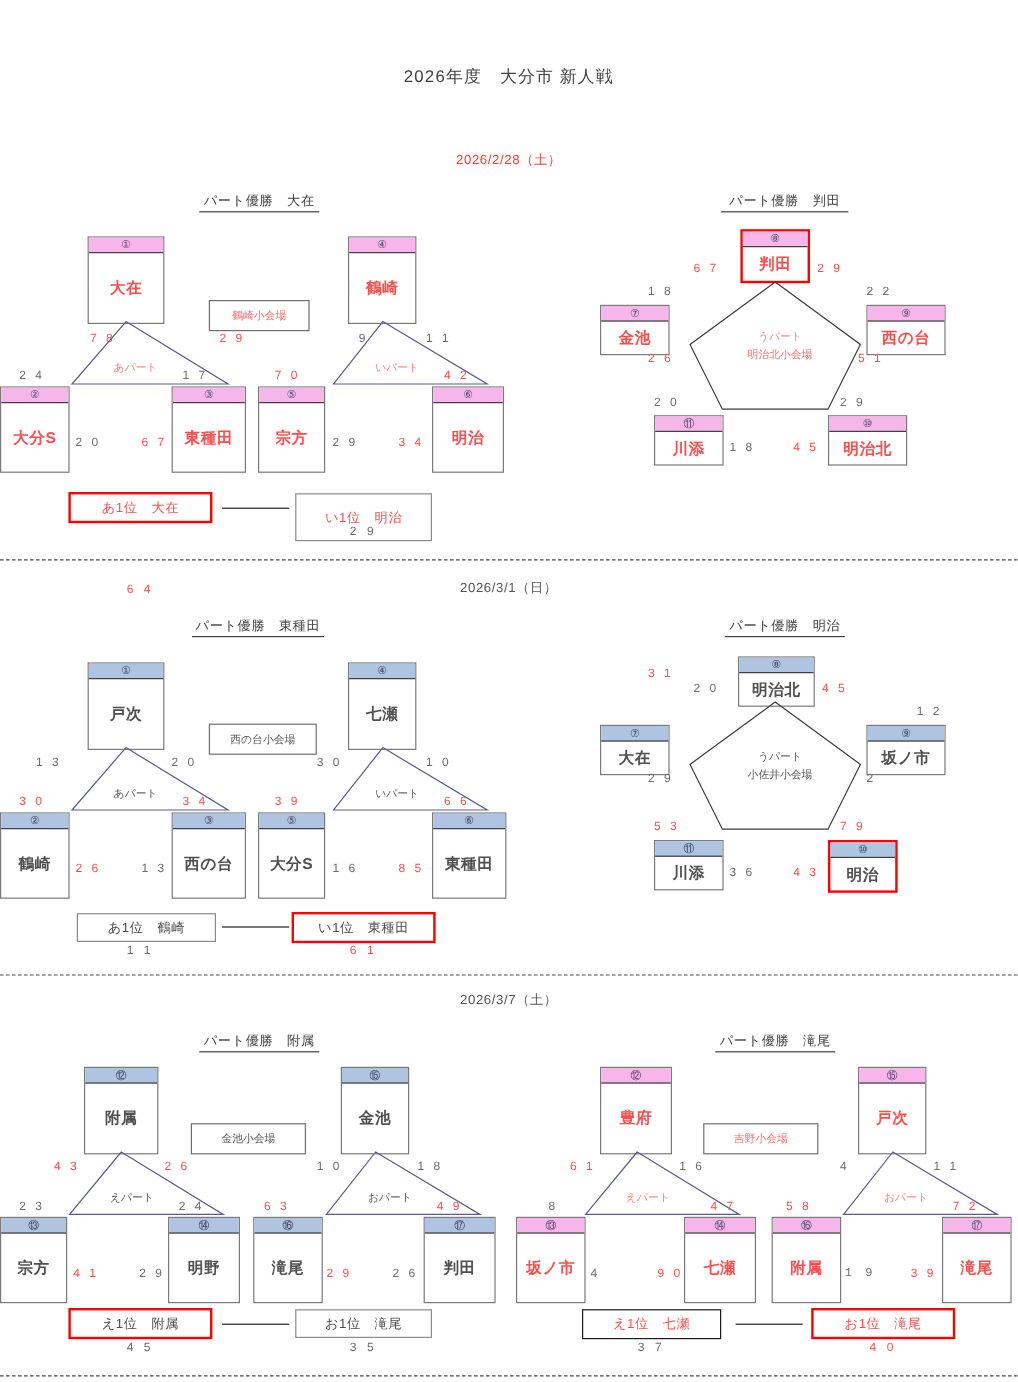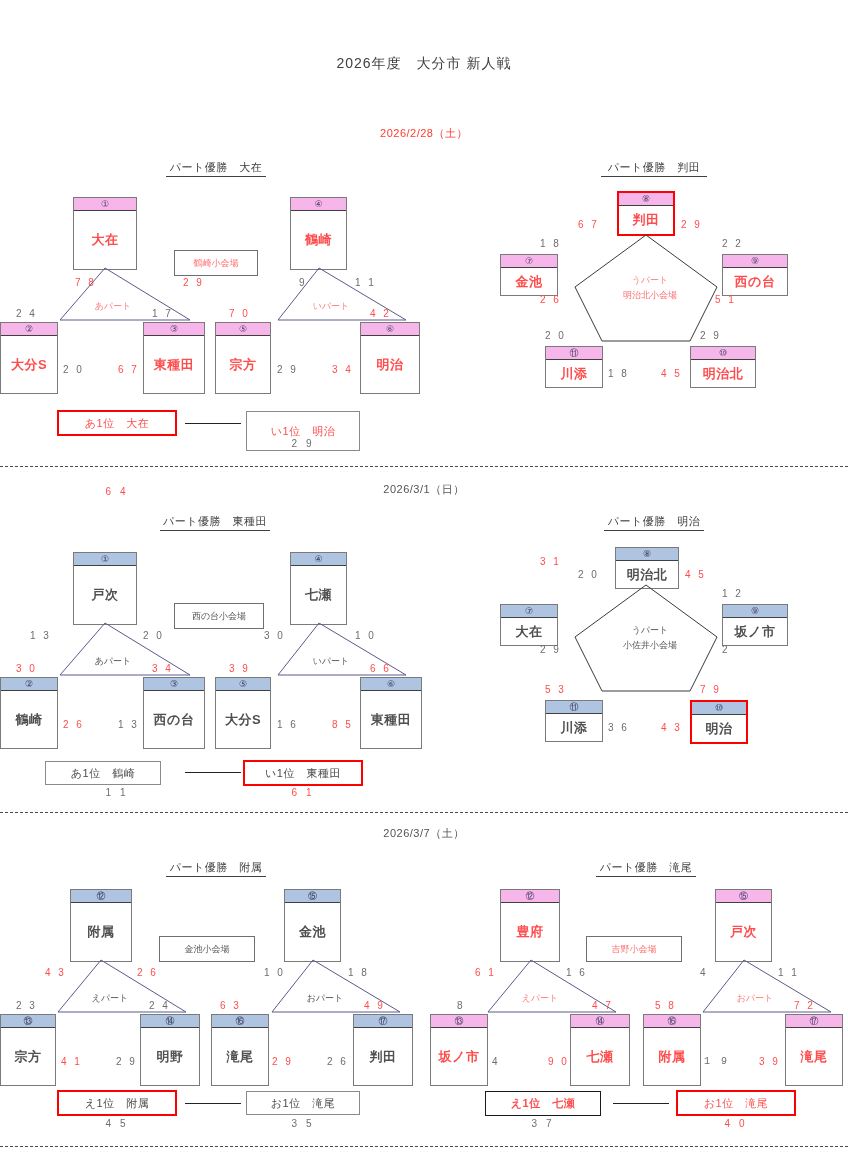--- a/index.html
+++ b/index.html
@@ -59,21 +59,21 @@
   .plab{font-size:9px;white-space:nowrap;text-align:center;}
   .plab.pkl{color:#ff8080;}
   .plab.bll{color:#5a5a5a;}
   
   .resbox{
     box-sizing:border-box;display:flex;align-items:center;justify-content:center;
     font-size:11px;white-space:nowrap;background:#fff;letter-spacing:.5px;
   }
   .resbox.rb-red{border:2px solid #ff0000;}
   .resbox.rb-gray{border:1.5px solid #8a8a8a;}
-  .resbox.rb-dark{border:1.5px solid #1a1a1a;font-weight:bold;}
+  .resbox.rb-dark{border:1.5px solid #1a1a1a;}
   .res-pk{color:#ff4d4d;}
   .res-bl{color:#4a4a4a;}
   .reslink{border-top:1.5px solid #222;}
   .resscore{font-size:10px;letter-spacing:3px;text-align:center;}
   
   .divider{
     width:848px;height:0;border-top:1.5px dashed #4a4a4a;
   }
   svg{overflow:visible;}
 </style>
@@ -235,21 +235,21 @@
 <div class="abs team bl" style="top:677px;left:360px;width:62px;height:72px;">
   <div class="seed">⑥</div>
   <div class="nm">東種田</div>
 </div>
 
 <div class="abs sc sw" style="top:719px;left:63px;">2 6</div>
 <div class="abs sc sl" style="top:719px;left:118px;">1 3</div>
 <div class="abs sc sl" style="top:719px;left:277px;">1 6</div>
 <div class="abs sc sw" style="top:719px;left:332px;">8 5</div>
 
-<div class="abs resbox rb-gray res-bl" style="top:761px;left:45px;width:116px;height:24px;">あ1位　鶴崎</div>
+<div class="abs resbox rb-gray res-bl" style="top:761px;left:64px;width:116px;height:24px;">あ1位　鶴崎</div>
 <div class="abs resscore sl" style="top:787px;left:59px;width:116px;">1 1</div>
 <div class="abs reslink" style="top:772px;left:185px;width:56px;"></div>
 <div class="abs resbox rb-red res-bl" style="top:760px;left:243px;width:120px;height:26px;">い1位　東種田</div>
 <div class="abs resscore sw" style="top:787px;left:243px;width:120px;">6 1</div>
 
 <div class="abs part-title" style="top:514px;left:604px;width:100px;">パート優勝　明治</div>
 
 <div class="abs team bl" style="top:547px;left:615px;width:64px;height:42px;">
   <div class="seed">⑧</div>
   <div class="nm">明治北</div>
@@ -257,21 +257,21 @@
 <div class="abs sc sl" style="top:569px;left:578px;">2 0</div>
 <div class="abs sc sw" style="top:569px;left:685px;">4 5</div>
 
 <div class="abs sc sw" style="top:556px;left:540px;">3 1</div>
 <div class="abs team bl" style="top:604px;left:500px;width:58px;height:42px;">
   <div class="seed">⑦</div>
   <div class="nm">大在</div>
 </div>
 <div class="abs sc sl" style="top:644px;left:540px;">2 9</div>
 
-<div class="abs sc sl" style="top:588px;left:722px;">1 2</div>
+<div class="abs sc sl" style="top:588px;left:764px;">1 2</div>
 <div class="abs team bl" style="top:604px;left:722px;width:66px;height:42px;">
   <div class="seed">⑨</div>
   <div class="nm">坂ノ市</div>
 </div>
 <div class="abs sc sl" style="top:644px;left:722px;">2</div>
 
 <svg class="abs" style="top:585px;left:575px;width:150px;height:110px;">
   <polygon points="71,0 142,52 115,106 27,106 0,52" fill="none" stroke="#3a3a3a" stroke-width="1"></polygon>
 </svg>
 <div class="abs plab bll" style="top:624px;left:600px;width:100px;">うパート</div>

